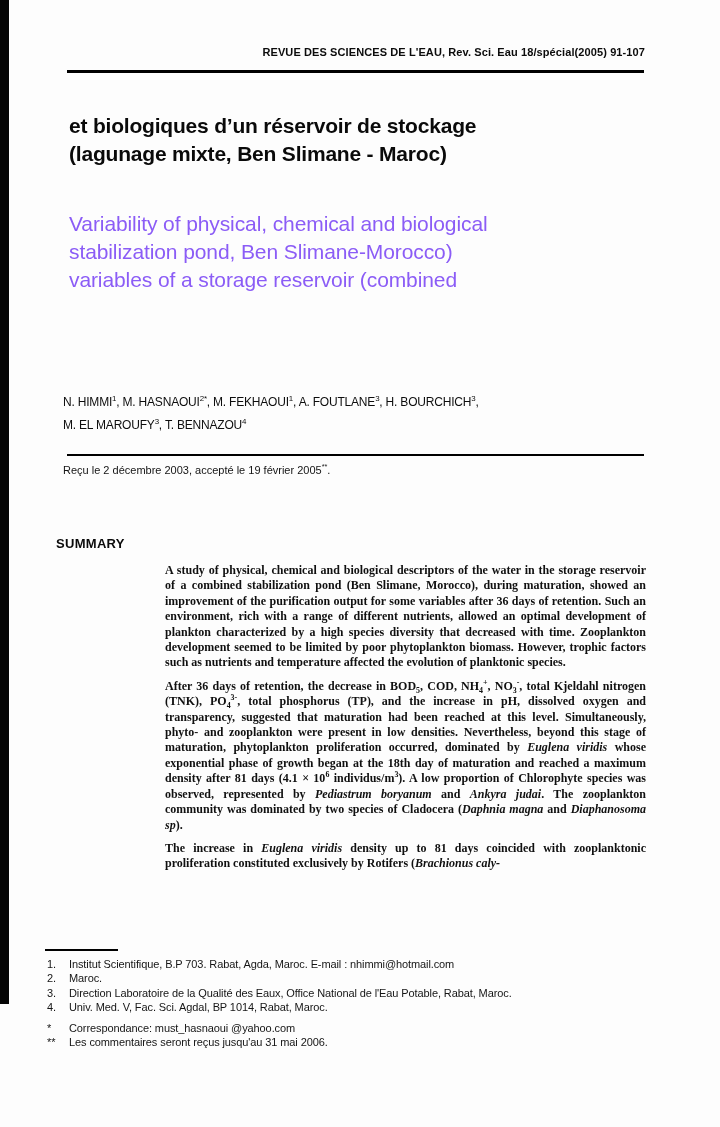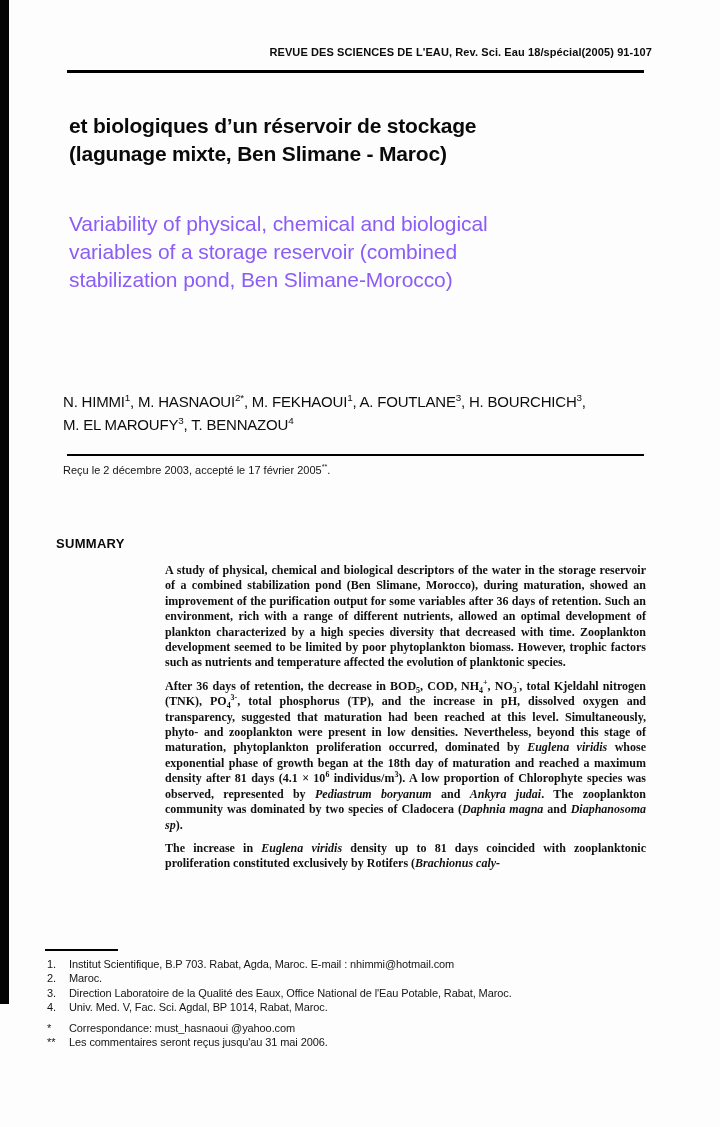--- a/index.html
+++ b/index.html
@@ -4,37 +4,37 @@
 <style>
   html,body { margin:0; padding:0; background:#ffffff; }
   .page {
     position:relative; width:720px; height:1127px;
     background:#fdfdfd; overflow:hidden;
     font-family:"Liberation Sans", sans-serif; color:#0f0f0f;
   }
   .scan-bar { position:absolute; left:0; top:0; width:9px; height:1004px; background:#050505; }
 
   .journal-header {
-    position:absolute; top:46px; right:68px;
+    position:absolute; top:46px; right:75px;
     font-size:11px; font-weight:700; letter-spacing:0.1px; color:#0c0c0c;
   }
   .header-rule { position:absolute; top:70px; left:67px; width:577px; height:3px; background:#000; }
 
   .title-fr {
     position:absolute; top:112px; left:69px; margin:0;
     font-size:21px; font-weight:700; line-height:28px; letter-spacing:-0.2px; color:#0a0a0a;
   }
   .title-en {
     position:absolute; top:210px; left:69px; margin:0;
     font-size:21px; font-weight:400; line-height:28px; letter-spacing:-0.1px; color:#8b5cf6;
   }
 
   .authors {
     position:absolute; top:391px; left:63px;
-    font-size:15px; font-weight:400; line-height:22.5px; letter-spacing:-0.2px; color:#0d0d0d;
+    font-size:12px; font-weight:400; line-height:22.5px; letter-spacing:-0.2px; color:#0d0d0d;
     width:600px;
   }
   .rule2 { position:absolute; top:454px; left:67px; width:577px; height:2px; background:#000; }
   .received { position:absolute; top:464px; left:63px; font-size:11px; color:#141414; }
 
   .summary-heading {
     position:absolute; top:536px; left:56px;
     font-size:13px; font-weight:700; letter-spacing:0.3px; color:#0a0a0a;
   }
   .body {
@@ -68,32 +68,32 @@
   <div class="journal-header">REVUE DES SCIENCES DE L'EAU, Rev. Sci. Eau 18/spécial(2005) 91-107</div>
   <div class="header-rule"></div>
 
   <h1 class="title-fr">
     <div>et biologiques d’un réservoir de stockage</div>
     <div>(lagunage mixte, Ben Slimane - Maroc)</div>
   </h1>
 
   <h2 class="title-en">
     <div>Variability of physical, chemical and biological</div>
+    <div>stabilization pond, Ben Slimane-Morocco)</div>
     <div>variables of a storage reservoir (combined</div>
-    <div>stabilization pond, Ben Slimane-Morocco)</div>
   </h2>
 
   <div class="authors">
     <div><span>N. HIMMI</span><span class="r-sup">1</span><span>, M. HASNAOUI</span><span class="r-sup">2*</span><span>, M. FEKHAOUI</span><span class="r-sup">1</span><span>, A. FOUTLANE</span><span class="r-sup">3</span><span>, H. BOURCHICH</span><span class="r-sup">3</span><span>,</span></div>
     <div><span>M. EL MAROUFY</span><span class="r-sup">3</span><span>, T. BENNAZOU</span><span class="r-sup">4</span></div>
   </div>
 
   <div class="rule2"></div>
 
-  <div class="received"><span>Reçu le 2 décembre 2003, accepté le 17 février 2005</span><span class="r-sup">**</span><span>.</span></div>
+  <div class="received"><span>Reçu le 2 décembre 2003, accepté le 19 février 2005</span><span class="r-sup">**</span><span>.</span></div>
 
   <div class="summary-heading">SUMMARY</div>
 
   <div class="body">
     <p><span>A study of physical, chemical and biological descriptors of the water in the storage reservoir of a combined stabilization pond (Ben Slimane, Morocco), during maturation, showed an improvement of the purification output for some variables after 36 days of retention. Such an environment, rich with a range of different nutrients, allowed an optimal development of plankton characterized by a high species diversity that decreased with time. Zooplankton development seemed to be limited by poor phytoplankton biomass. However, trophic factors such as nutrients and temperature affected the evolution of planktonic species.</span></p>
     <p><span>After 36 days of retention, the decrease in BOD</span><span class="r-sub">5</span><span>, COD, NH</span><span class="r-sub">4</span><span class="r-sup">+</span><span>, NO</span><span class="r-sub">3</span><span class="r-sup">-</span><span>, total Kjeldahl nitrogen (TNK), PO</span><span class="r-sub">4</span><span class="r-sup">3-</span><span>, total phosphorus (TP), and the increase in pH, dissolved oxygen and transparency, suggested that maturation had been reached at this level. Simultaneously, phyto- and zooplankton were present in low densities. Nevertheless, beyond this stage of maturation, phytoplankton proliferation occurred, dominated by </span><span class="r-i">Euglena viridis</span><span>  whose exponential phase of growth began at the 18th day of maturation and reached a maximum density after 81 days (4.1 × 10</span><span class="r-sup">6</span><span>  individus/m</span><span class="r-sup">3</span><span>). A low proportion of Chlorophyte species was observed, represented by </span><span class="r-i">Pediastrum boryanum</span><span>  and </span><span class="r-i">Ankyra judai</span><span>. The zooplankton community was dominated by two species of Cladocera (</span><span class="r-i">Daphnia magna</span><span>  and </span><span class="r-i">Diaphanosoma sp</span><span>).</span></p>
     <p><span>The increase in </span><span class="r-i">Euglena viridis</span><span>  density up to 81 days coincided with zooplanktonic proliferation constituted exclusively by Rotifers (</span><span class="r-i">Brachionus caly-</span></p>
   </div>
 
   <div class="fn-rule"></div>

